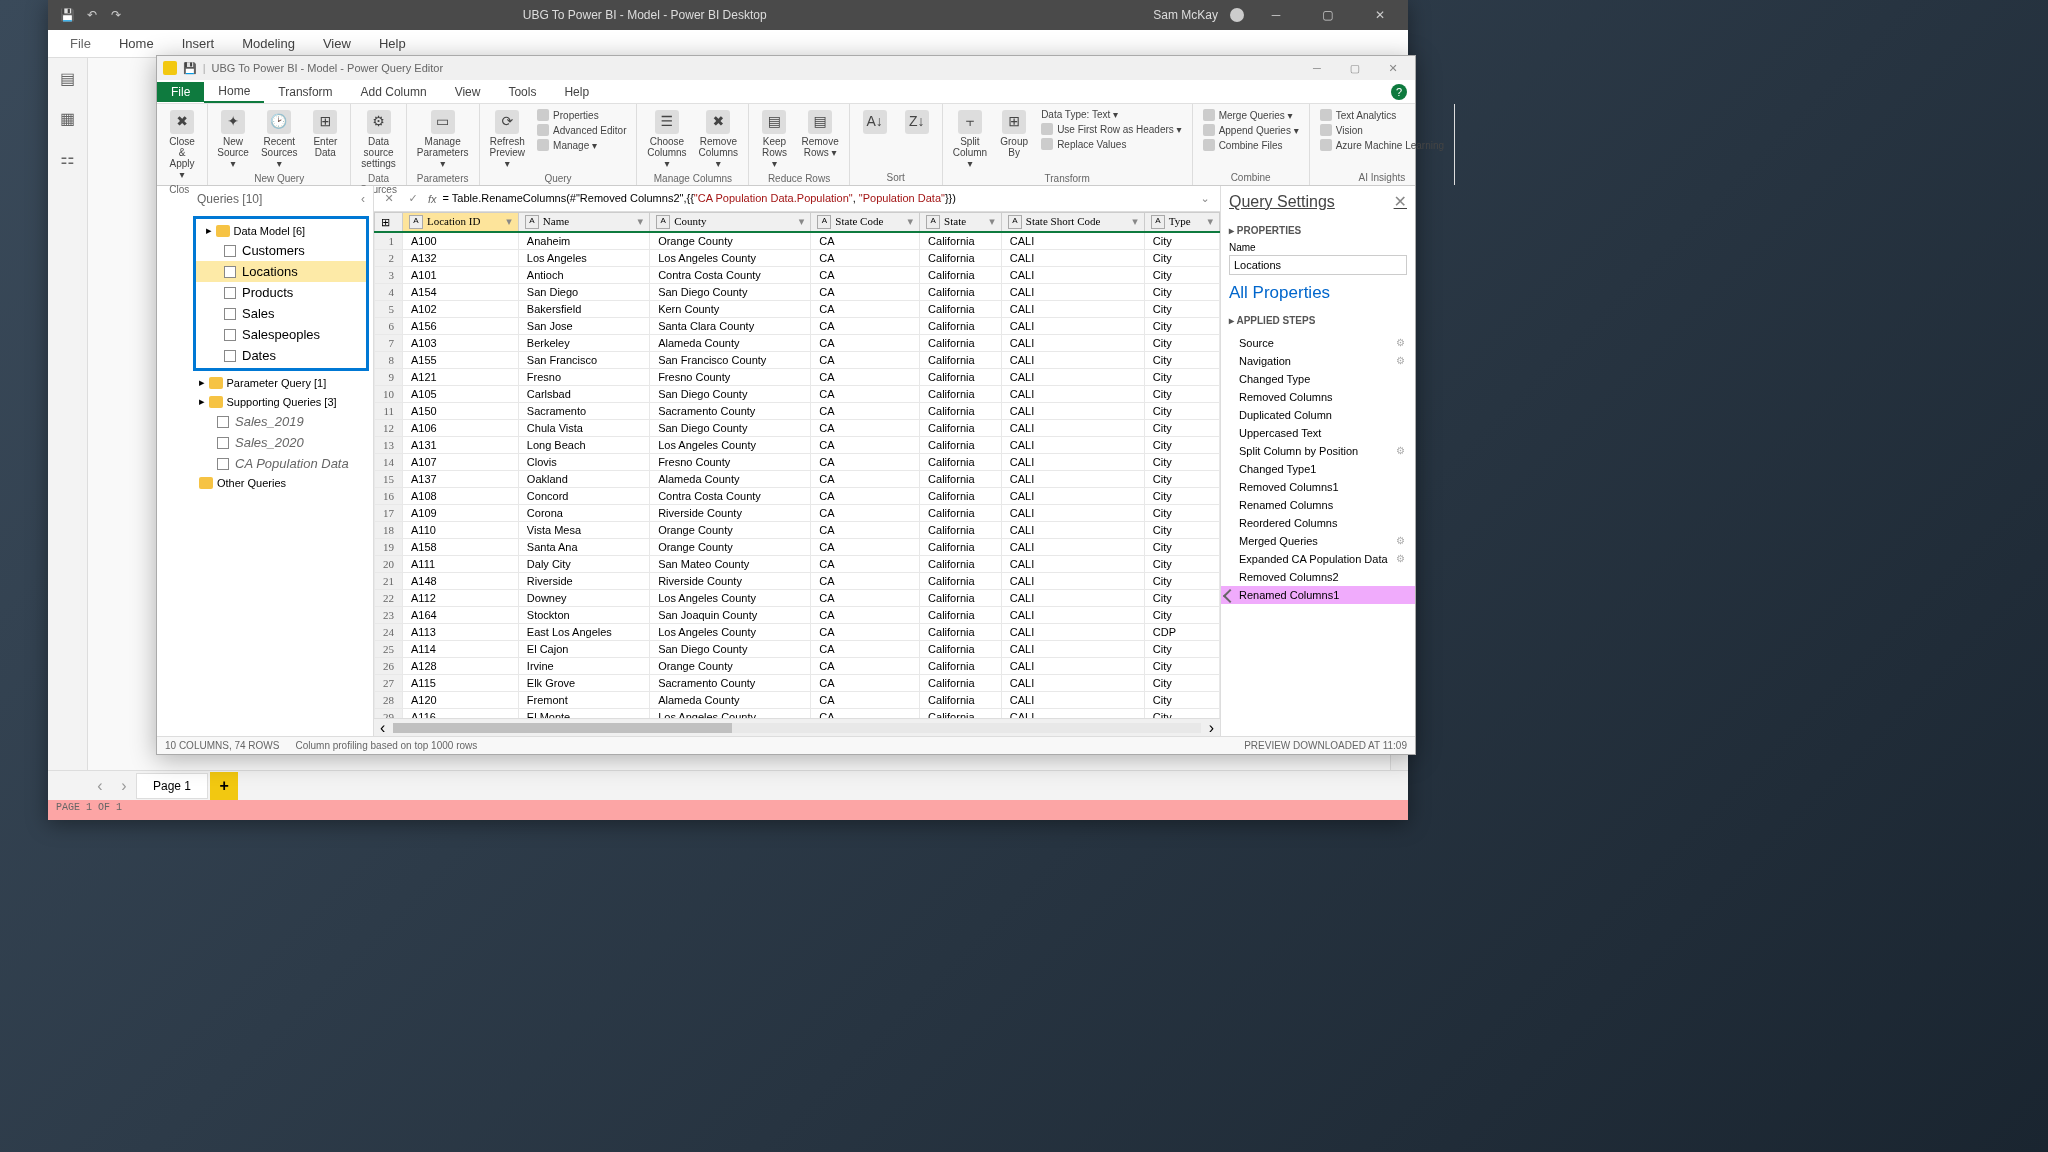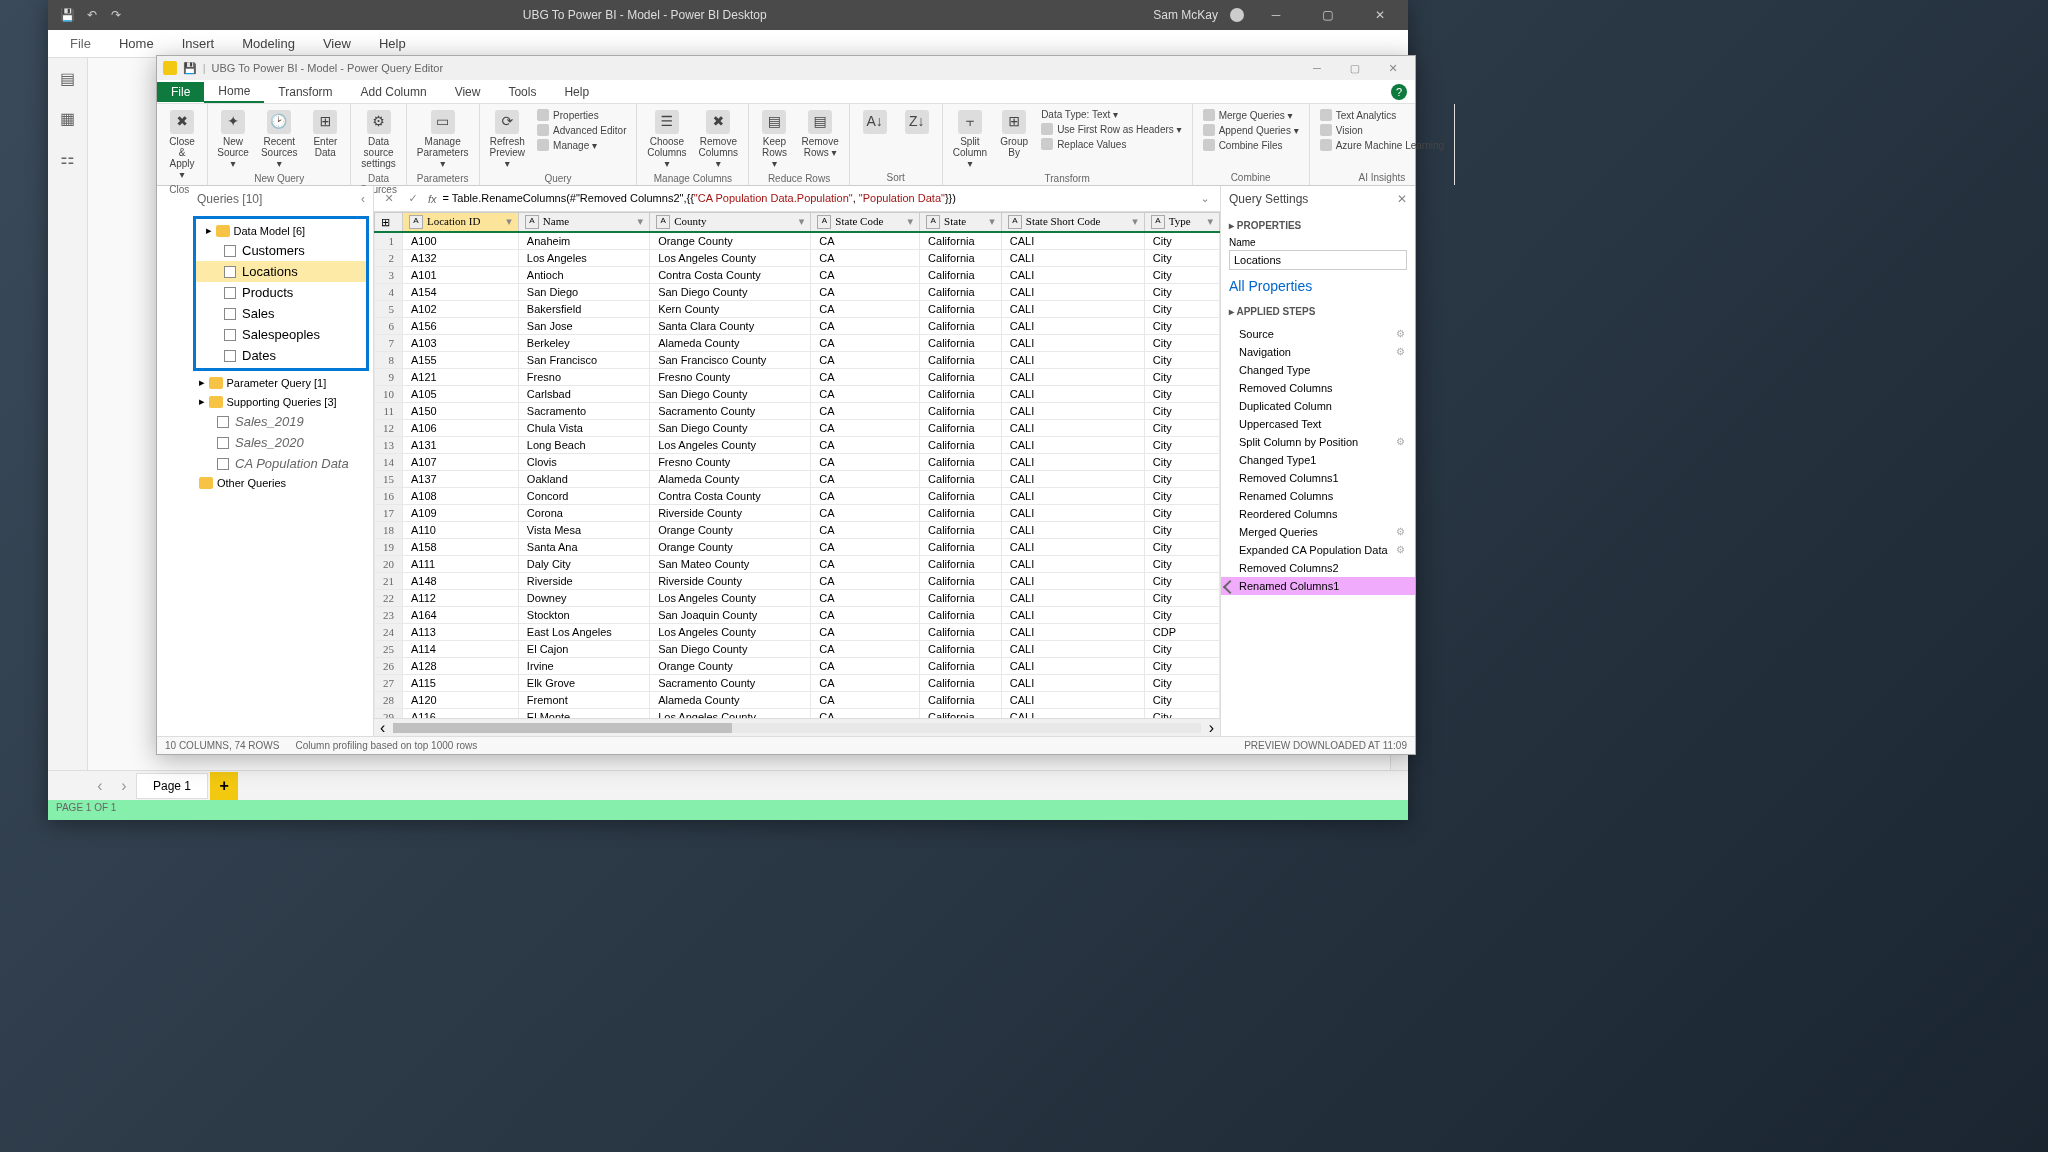--- a/index.html
+++ b/index.html
@@ -79,41 +79,41 @@
 .data-table th .dd { float: right; color: #888; }
 .data-table td { border: 1px solid #e8e8e8; padding: 2px 8px; white-space: nowrap; }
 .data-table td.rownum { background: #f0f0f0; text-align: right; color: #666; width: 28px; font-family: "Segoe UI"; }
 .data-table tbody tr:first-child td { border-top: 2px solid #0e7a3e; }
 
 .grid-hscroll { height: 18px; background: #f0f0f0; border-top: 1px solid #ddd; display: flex; align-items: center; padding: 0 6px; }
 .grid-hscroll .track { flex: 1; height: 10px; background: #e8e8e8; position: relative; margin: 0 8px; }
 .grid-hscroll .thumb { position: absolute; left: 0; width: 42%; height: 100%; background: #c0c0c0; }
 
 .settings-panel { width: 195px; border-left: 1px solid #ddd; background: #fff; font-size: 11px; display: flex; flex-direction: column; }
-.sp-header { padding: 6px 8px; color: #444; display: flex; align-items: flex-start; font-size: 12px; }
+.sp-header { padding: 6px 8px; color: #444; display: flex; align-items: flex-end; font-size: 16px; text-decoration: underline; }
 .sp-header .x { margin-left: auto; color: #888; cursor: pointer; }
 .sp-section { padding: 4px 8px; }
 .sp-section .sec-title { font-size: 10px; font-weight: bold; color: #555; padding: 4px 0; }
 .sp-section input { width: 100%; font-size: 11px; padding: 3px 4px; border: 1px solid #ccc; }
-.sp-link { color: #0066cc; font-size: 14px; padding: 4px 8px; cursor: pointer; }
+.sp-link { color: #0066cc; font-size: 17px; padding: 4px 8px; cursor: pointer; }
 .steps { flex: 1; overflow-y: auto; }
 .step { padding: 3px 10px 3px 18px; display: flex; align-items: flex-start; font-size: 11px; cursor: pointer; position: relative; }
 .step .gear { margin-left: auto; color: #aaa; font-size: 10px; }
 .step.selected { background: #f0abfc; }
 .step.selected::before { content: ""; position: absolute; left: 4px; width: 8px; height: 8px; border-left: 2px solid #666; border-bottom: 2px solid #666; transform: rotate(45deg); top: 5px; }
 
 .pq-status { height: 18px; border-top: 1px solid #ddd; background: #f8f8f8; font-size: 10px; color: #666; display: flex; align-items: center; padding: 0 8px; gap: 16px; }
 .pq-status .right { margin-left: auto; }
 
 .pbi-bottom { position: absolute; bottom: 0; left: 0; right: 0; background: #f3f3f3; }
 .page-tabs { height: 30px; display: flex; align-items: center; padding: 0 0 0 40px; gap: 0; border-top: 1px solid #ddd; }
 .pt-nav { width: 24px; height: 24px; display: flex; align-items: center; justify-content: center; color: #999; cursor: pointer; }
 .pt-tab { padding: 5px 16px; background: #fff; border: 1px solid #ddd; font-size: 12px; cursor: pointer; }
 .pt-add { width: 28px; height: 28px; background: #f2c811; display: flex; align-items: center; justify-content: center; font-size: 16px; font-weight: bold; cursor: pointer; margin-left: 2px; }
-.pbi-status { height: 20px; background: #86efac; font-size: 10px; color: #666; padding: 2px 8px; }
+.pbi-status { height: 20px; background: #fca5a5; font-size: 10px; color: #666; padding: 2px 8px; font-family: Liberation Mono, monospace; }
 
 .avatar { width: 14px; height: 14px; border-radius: 50%; background: #ccc; display: inline-block; }
 </style>
 </head>
 <body>
 
 <div class="desktop-bg"></div>
 
 <div class="pbi-window">
 

